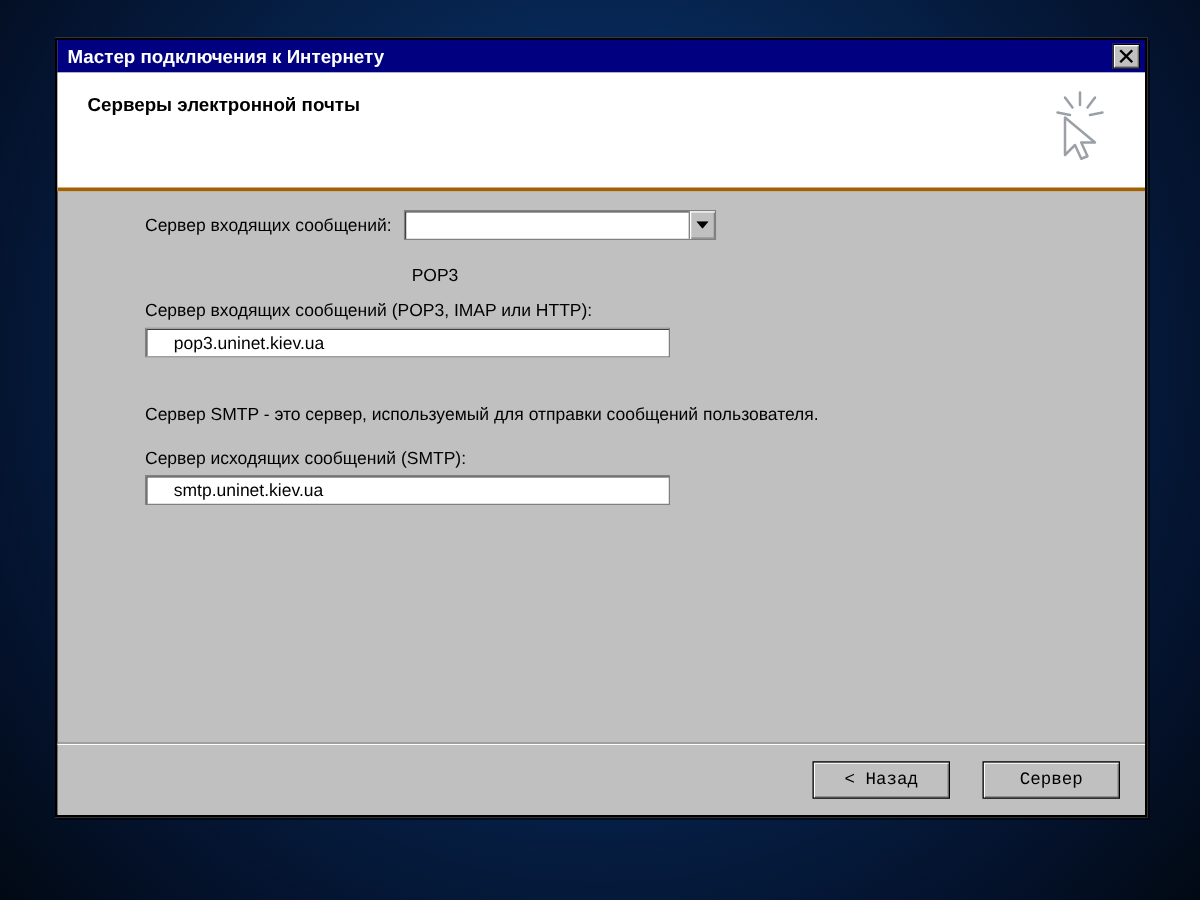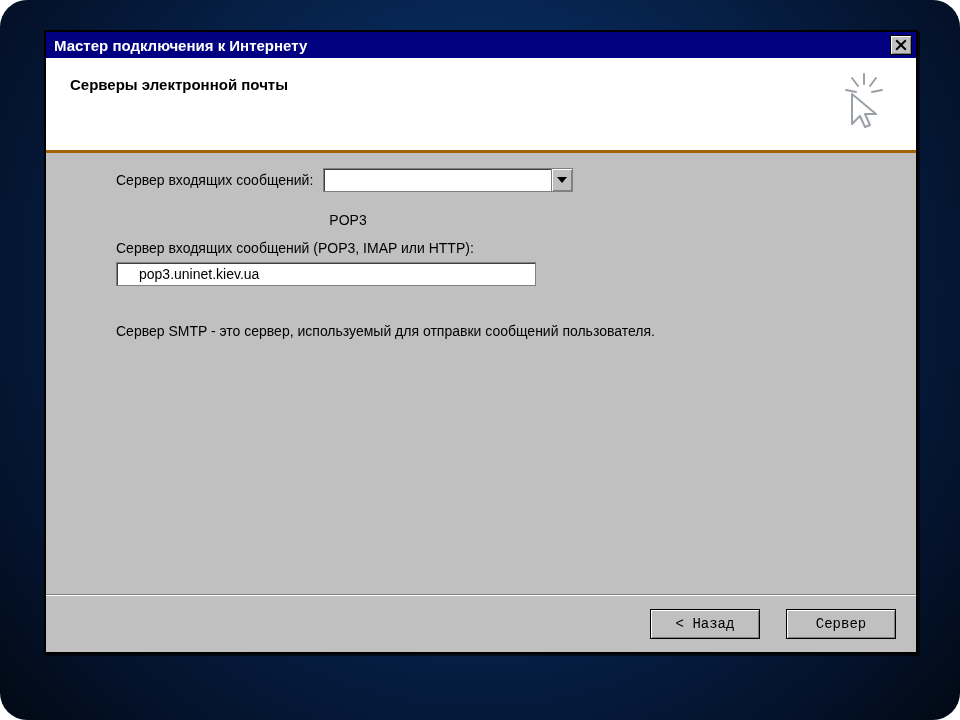--- a/index.html
+++ b/index.html
@@ -8,21 +8,20 @@
     width: 960px;
     height: 720px;
     overflow: hidden;
     font-family: Tahoma, Arial, sans-serif;
   }
   .desktop {
     width: 960px;
     height: 720px;
     background: radial-gradient(circle at 50% 40%, #0a3a7a 0%, #072a5a 35%, #04122c 80%, #010913 100%);
     position: relative;
-    border-radius: 27px;
   }
   .dialog {
     position: absolute;
     left: 44px;
     top: 30px;
     width: 870px;
     height: 620px;
     background: #c0c0c0;
     border: 2px solid #000;
     box-shadow: 2px 2px 0 rgba(0,0,0,0.6);
@@ -210,20 +209,24 @@
         </div>
       </div>
 
       <div class="row" style="margin-top:48px;">
         <span class="lbl">Сервер входящих сообщений (POP3, IMAP или HTTP):</span>
         <input class="text-input" type="text" value="pop3.uninet.kiev.ua" style="">
       </div>
 
       <div class="static-text">Сервер SMTP - это сервер, используемый для отправки сообщений пользователя.</div>
 
+      <div class="row">
+        <span class="lbl">Сервер исходящих сообщений (SMTP):</span>
+        <input class="text-input" type="text" value="smtp.uninet.kiev.ua" style="">
+      </div>
 
     </div>
 
     <div class="button-row">
       <div class="btn-pair">
         <button class="btn">&lt; Назад</button>
       </div>
       <button class="btn">Сервер</button>
     </div>
 

